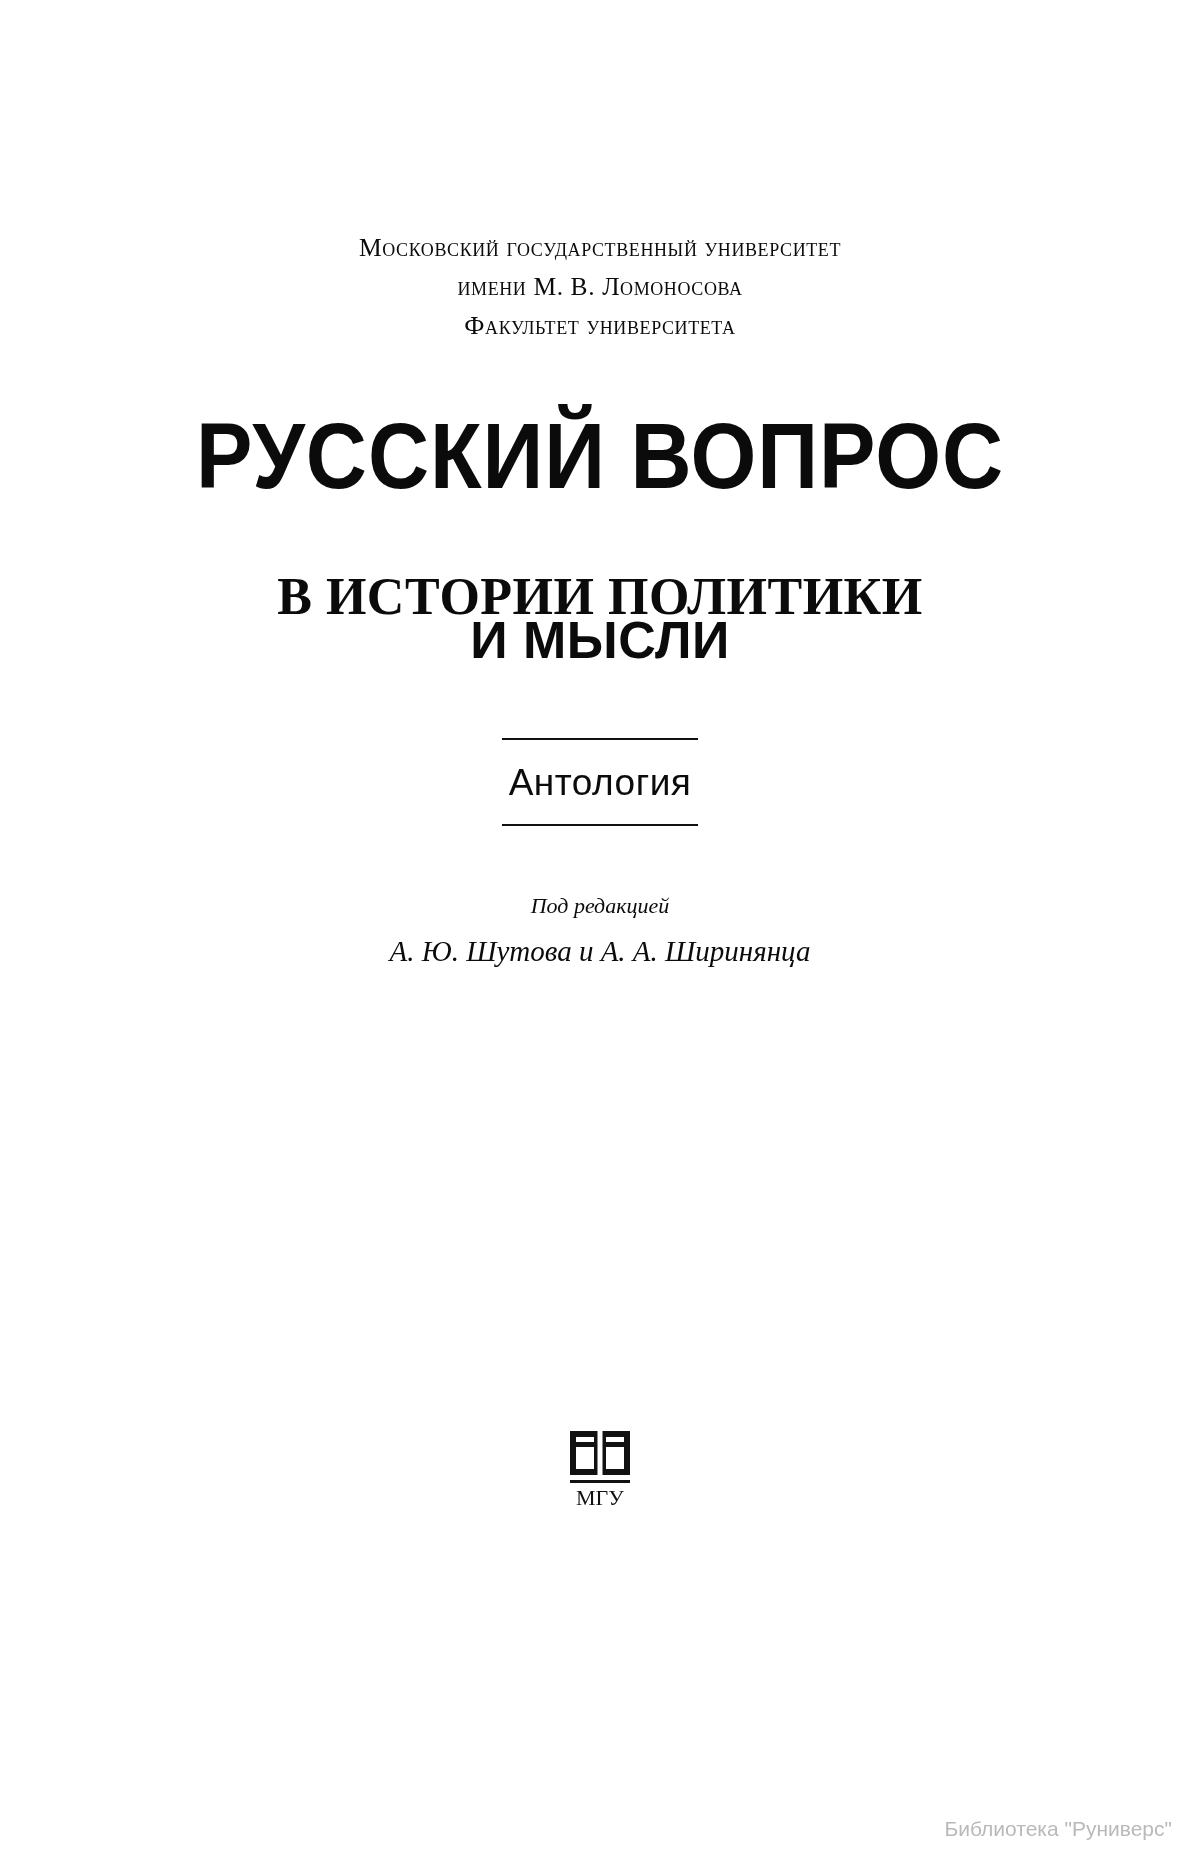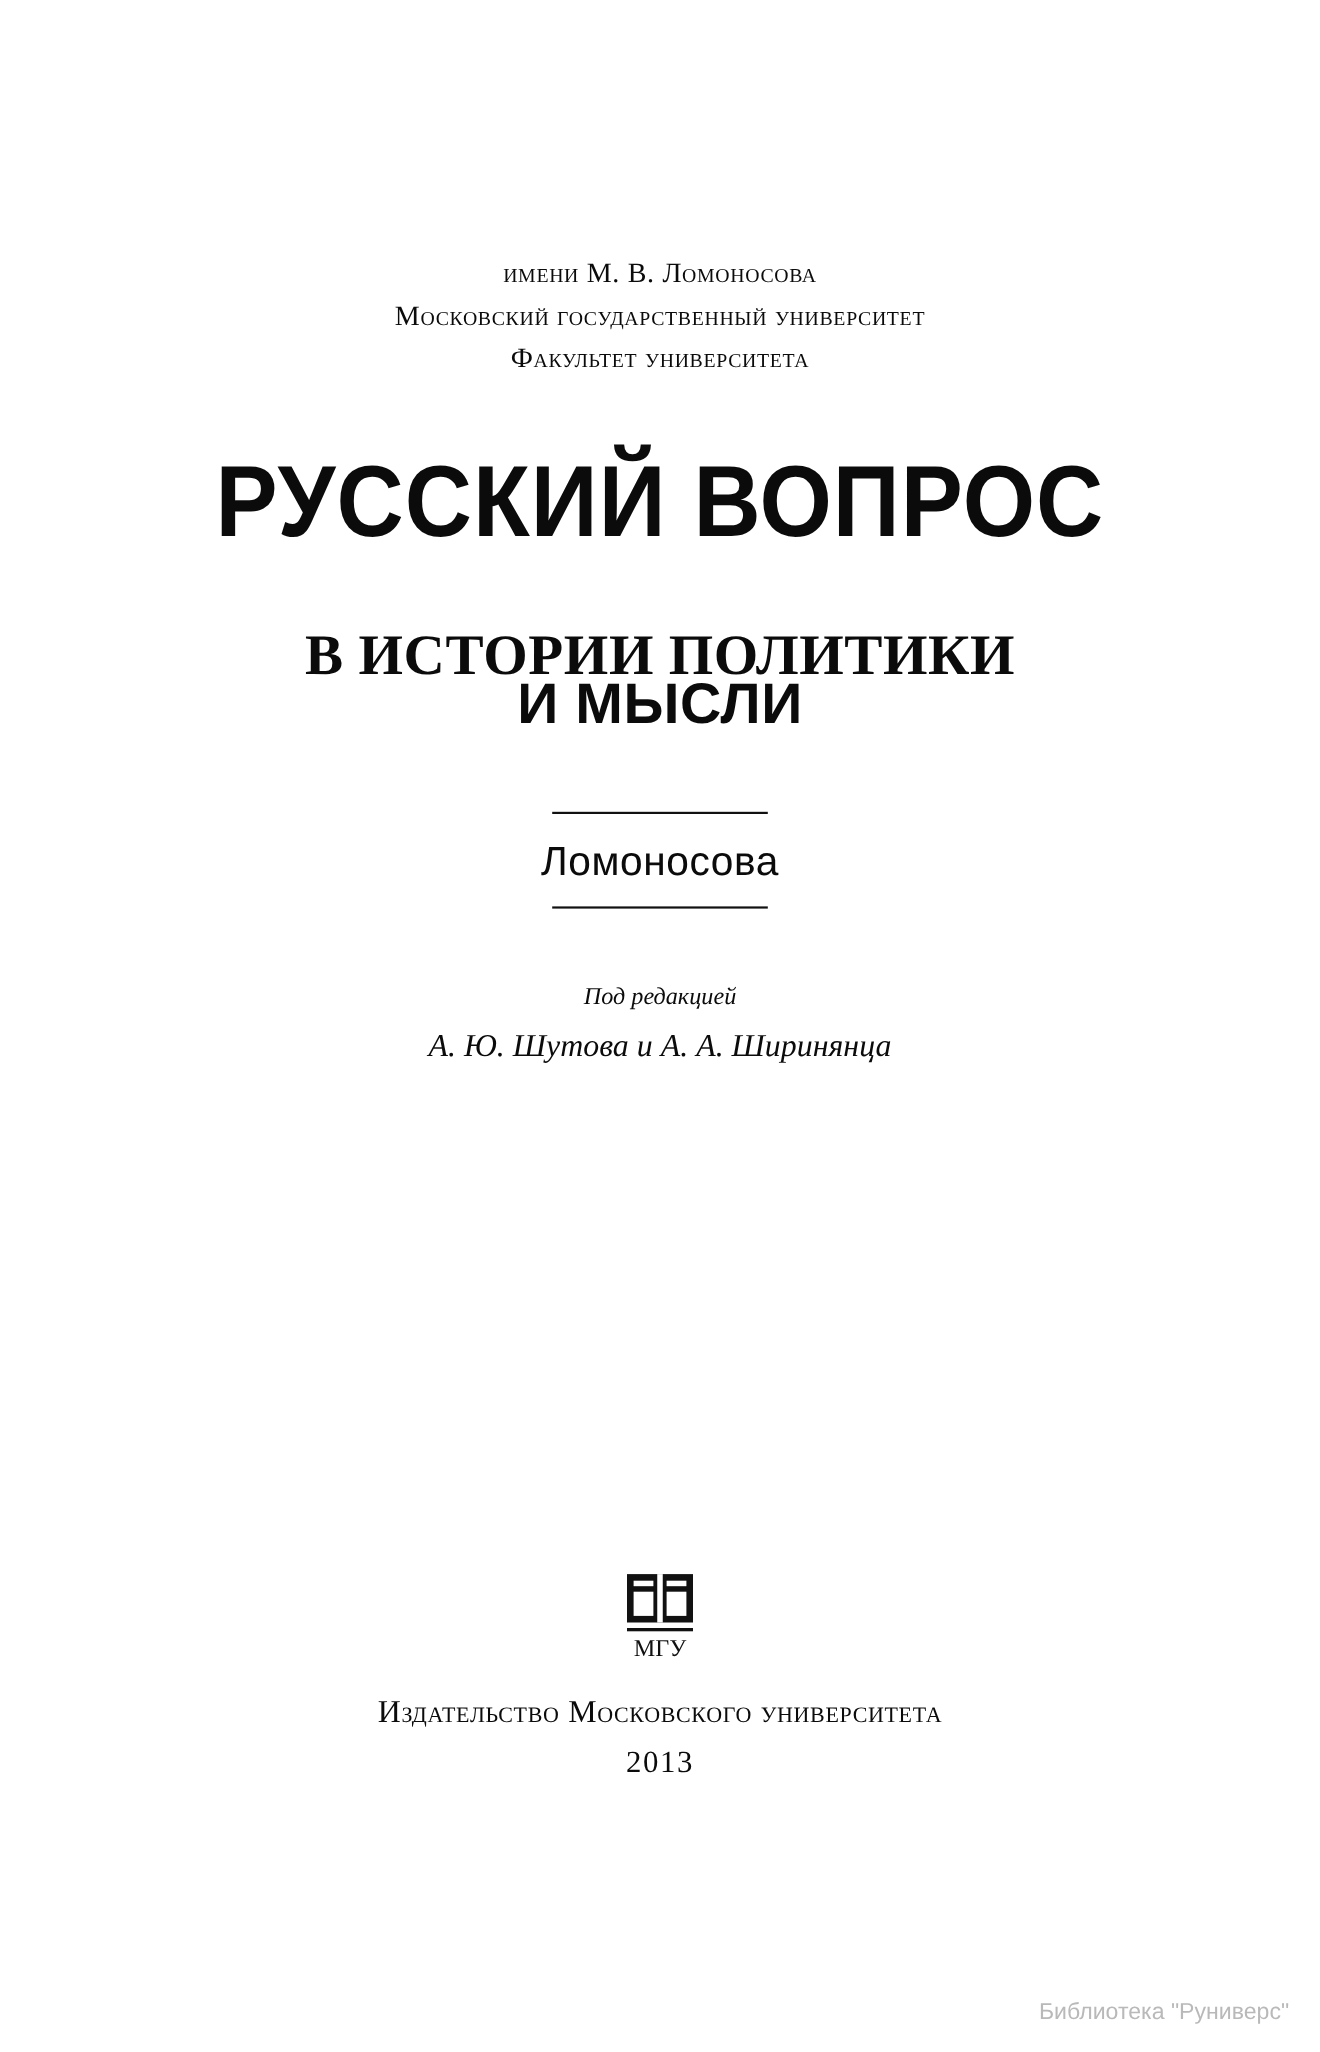--- a/index.html
+++ b/index.html
@@ -161,32 +161,32 @@
     color: #b9b9b9;
     white-space: nowrap;
   }
 </style>
 </head>
 <body>
 
 <div class="page">
 
   <div class="affiliation">
+    <div class="line sc">Московский государственный университет</div>
     <div class="line sc">имени М. В. Ломоносова</div>
-    <div class="line sc">Московский государственный университет</div>
     <div class="line sc">Факультет университета</div>
   </div>
 
   <div class="title-main">РУССКИЙ ВОПРОС</div>
   <div class="title-sub1">В ИСТОРИИ ПОЛИТИКИ</div>
   <div class="title-sub2">И МЫСЛИ</div>
 
   <div class="anthology-wrap">
     <div class="rule"></div>
-    <div class="anthology">Ломоносова</div>
+    <div class="anthology">Антология</div>
     <div class="rule"></div>
   </div>
 
   <div class="editors">
     <div class="ed-line1">Под редакцией</div>
     <div class="ed-line2">А. Ю. Шутова и А. А. Ширинянца</div>
   </div>
 
   <div class="logo">
     <svg width="66" height="86" viewBox="0 0 66 86">
@@ -195,20 +195,16 @@
       <rect x="30.5" y="6" width="5" height="44" fill="#fff"></rect>
       <rect x="9" y="12" width="18" height="5" fill="#fff"></rect>
       <rect x="39" y="12" width="18" height="5" fill="#fff"></rect>
       <rect x="9" y="22" width="18" height="22" fill="#fff"></rect>
       <rect x="39" y="22" width="18" height="22" fill="#fff"></rect>
       <rect x="3" y="55" width="60" height="3" fill="#111"></rect>
       <text x="33" y="80" text-anchor="middle" font-family="Liberation Serif, serif" font-size="22" fill="#111">МГУ</text>
     </svg>
   </div>
 
-  <div class="imprint">
-    <div class="pub">Издательство Московского университета</div>
-    <div class="year">2013</div>
-  </div>
 
   <div class="watermark">Библиотека "Руниверс"</div>
 
 </div>
 
 </body></html>

